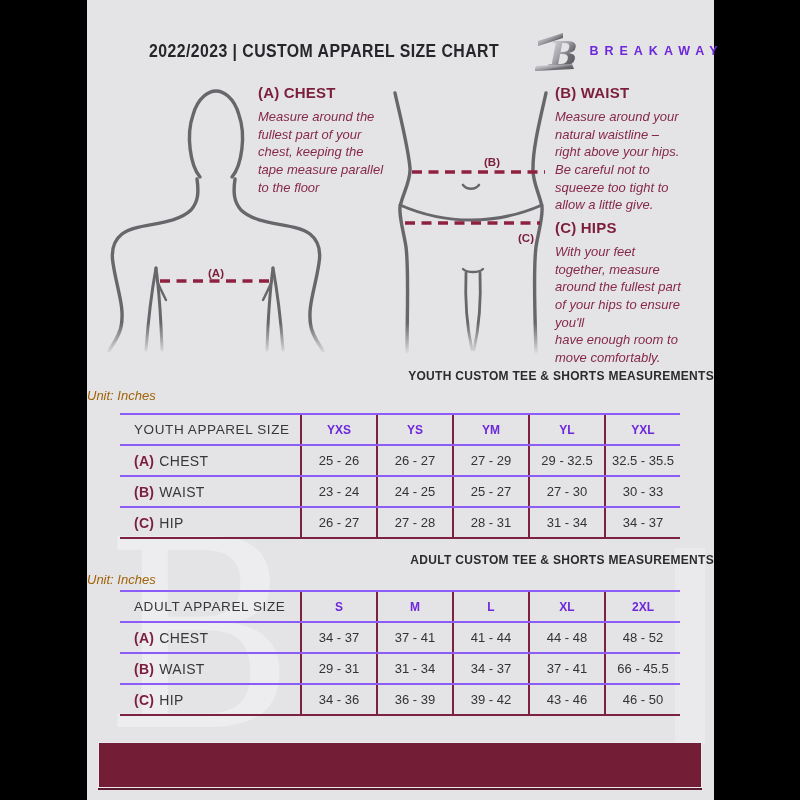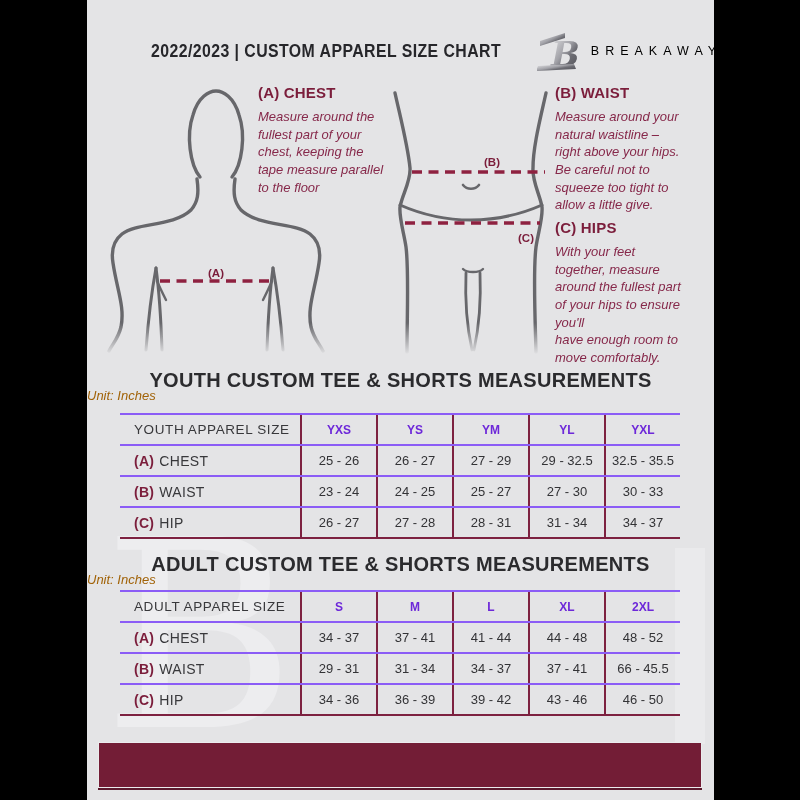--- a/index.html
+++ b/index.html
@@ -5,37 +5,37 @@
   html,body{margin:0;padding:0;}
   .stage{position:relative;width:800px;height:800px;background:#000;overflow:hidden;
          font-family:"Liberation Sans",sans-serif;}
   .page{position:absolute;left:87px;top:0;width:627px;height:800px;background:#e4e4e6;}
 
   
   .header{position:absolute;top:24px;left:0;width:100%;height:54px;display:flex;
           align-items:center;justify-content:center;gap:12px;z-index:2;padding-left:24px;}
   .title{font-size:18px;font-weight:bold;letter-spacing:0.5px;color:#26262a;
          white-space:nowrap;display:inline-block;transform:scaleX(0.88);}
-  .brand{font-size:12.5px;font-weight:normal;letter-spacing:6px;color:#000000;white-space:nowrap;}
+  .brand{font-size:12.5px;font-weight:bold;letter-spacing:6px;color:#6d28d9;white-space:nowrap;}
   .logo{flex:0 0 auto;}
 
   
   .diagram{position:absolute;left:0;top:75px;z-index:1;}
 
   
   .measure{position:absolute;z-index:1;}
   .m-a{left:171px;top:84px;width:150px;}
   .m-b{left:468px;top:84px;width:155px;}
   .m-c{left:468px;top:219px;width:160px;}
   .m-head{font-size:15px;font-weight:bold;color:#7b1d3b;letter-spacing:0.2px;margin:0 0 7px 0;}
   .m-body{font-size:13px;line-height:1.36;font-style:italic;color:#86284a;white-space:pre-line;}
 
   
-  .tbl-title{position:absolute;left:0;width:100%;text-align:center;font-weight:bold;
-             font-size:20px;color:#2b2b2e;letter-spacing:0.3px;z-index:1;}
+  .tbl-title{position:absolute;left:0;width:100%;text-align:right;font-weight:bold;
+             font-size:12px;color:#2b2b2e;letter-spacing:0.3px;z-index:1;}
   .tbl-unit{position:absolute;left:0;width:100%;text-align:left;font-style:italic;
             font-size:13px;color:#a16207;z-index:1;}
   .y-title{top:369px;} .y-unit{top:388px;}
   .a-title{top:553px;} .a-unit{top:572px;}
 
   
   .size-table{position:absolute;left:33px;width:560px;z-index:1;border-bottom:2px solid #7d2140;}
   .y-table{top:413px;} .a-table{top:590px;}
   .t-row{display:flex;border-top:2px solid #8b5cf6;height:31px;box-sizing:border-box;}
   .t-head{height:31px;}

